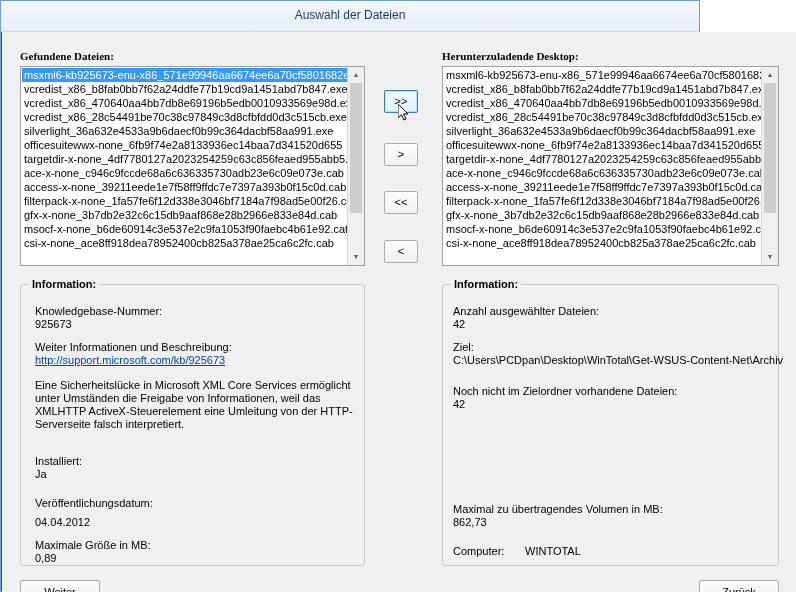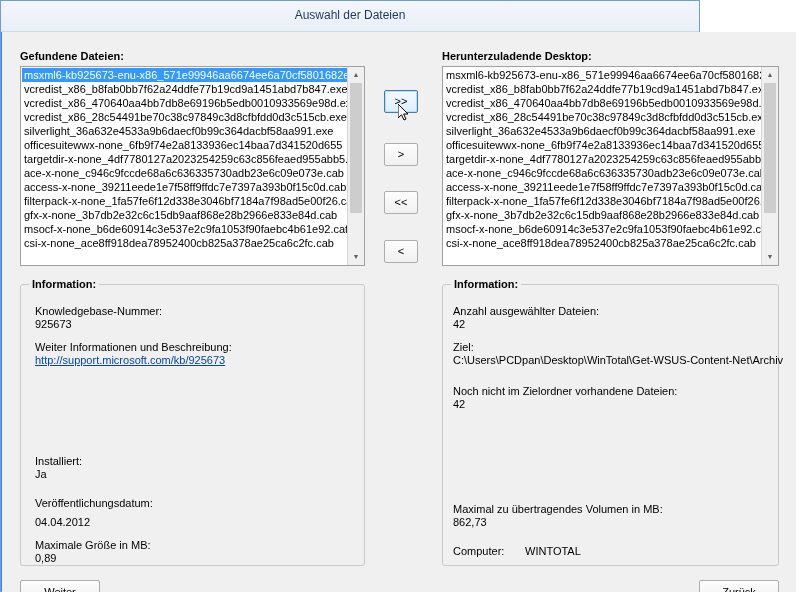--- a/index.html
+++ b/index.html
@@ -14,21 +14,21 @@
     font-size: 11px;
     color: #000000;
     overflow: hidden;
   }
   .window {
     position: absolute;
     left: 0; top: 0;
     width: 700px;
     height: 592px;
     box-sizing: border-box;
-    background: #3b82f6;
+    background: #be185d;
     border: 1px solid #6e9ed6;
   }
   .titlebar {
     height: 30px;
     background: linear-gradient(to bottom, #f3f6fb 0%, #e9eff7 100%);
     border-bottom: 1px solid #cfd9e6;
     position: relative;
   }
   .title-text {
     position: absolute;
@@ -44,20 +44,21 @@
     height: 560px;
     background: #f0f0f0;
   }
 
   
   .lbl {
     position: absolute;
     font-weight: bold;
     font-size: 11px;
     color: #000;
+    font-family: Liberation Serif, serif;
   }
 
   
   .listbox {
     position: absolute;
     box-sizing: border-box;
     background: #ffffff;
     border: 1px solid #a0a0a0;
     overflow: hidden;
   }
@@ -262,20 +263,24 @@
         <div class="sb-btn sb-down">▼</div>
       </div>
     </div>
 
     <div class="groupbox" style="left:18px; top:252px; width:345px; height:282px;">
       <div class="group-title">Information:</div>
       <div class="info-text" style="left:14px; top:20px;">Knowledgebase-Nummer:</div>
       <div class="info-text" style="left:14px; top:33px;">925673</div>
       <div class="info-text" style="left:14px; top:56px;">Weiter Informationen und Beschreibung:</div>
       <a class="info-text link" href="#" style="left:14px; top:69px;">http://support.microsoft.com/kb/925673</a>
+      <div class="info-text" style="left:14px; top:94px; width:322px;">Eine Sicherheitslücke in Microsoft XML Core Services ermöglicht
+unter Umständen die Freigabe von Informationen, weil das
+XMLHTTP ActiveX-Steuerelement eine Umleitung von der HTTP-
+Serverseite falsch interpretiert.</div>
       <div class="info-text" style="left:14px; top:170px;">Installiert:</div>
       <div class="info-text" style="left:14px; top:183px;">Ja</div>
       <div class="info-text" style="left:14px; top:212px;">Veröffentlichungsdatum:</div>
       <div class="info-text" style="left:14px; top:231px;">04.04.2012</div>
       <div class="info-text" style="left:14px; top:254px;">Maximale Größe in MB:</div>
       <div class="info-text" style="left:14px; top:267px;">0,89</div>
     </div>
 
     <div class="groupbox" style="left:440px; top:252px; width:337px; height:282px;">
       <div class="group-title">Information:</div>

